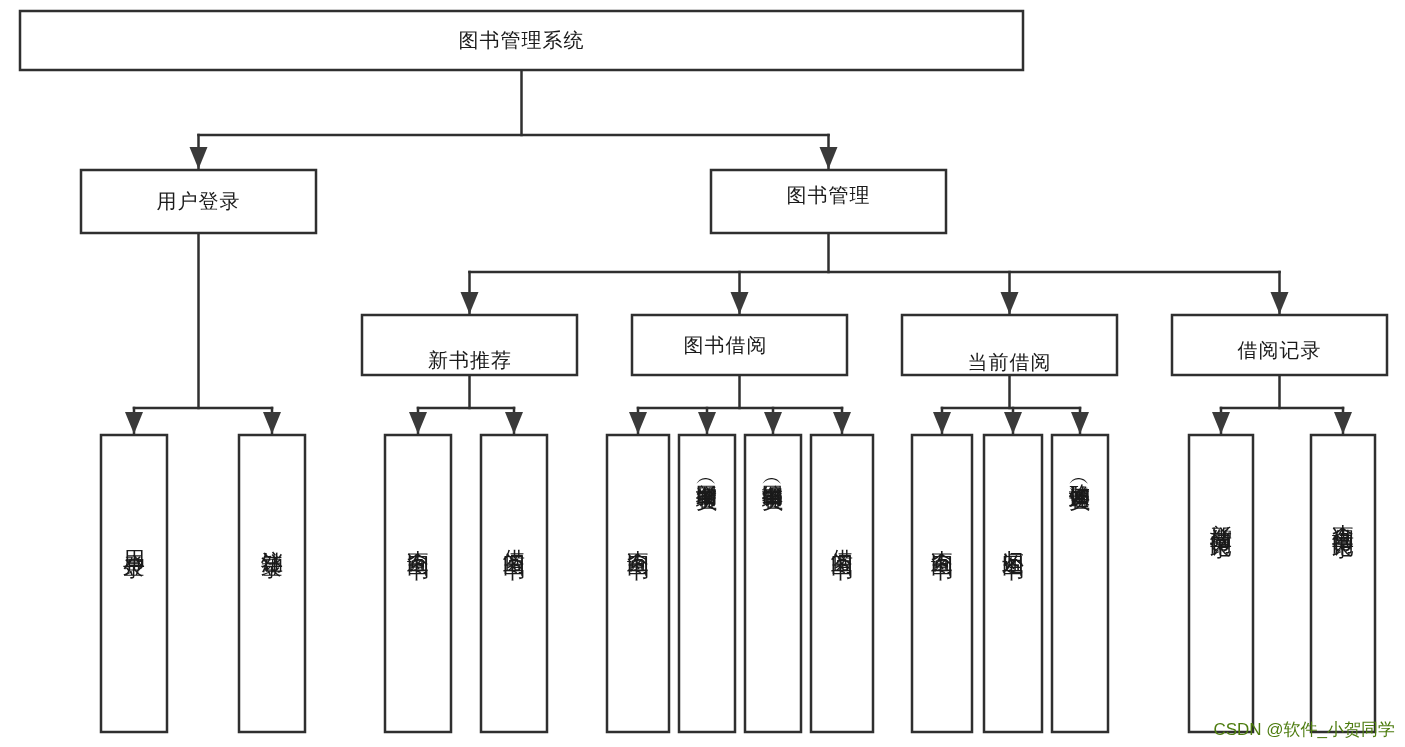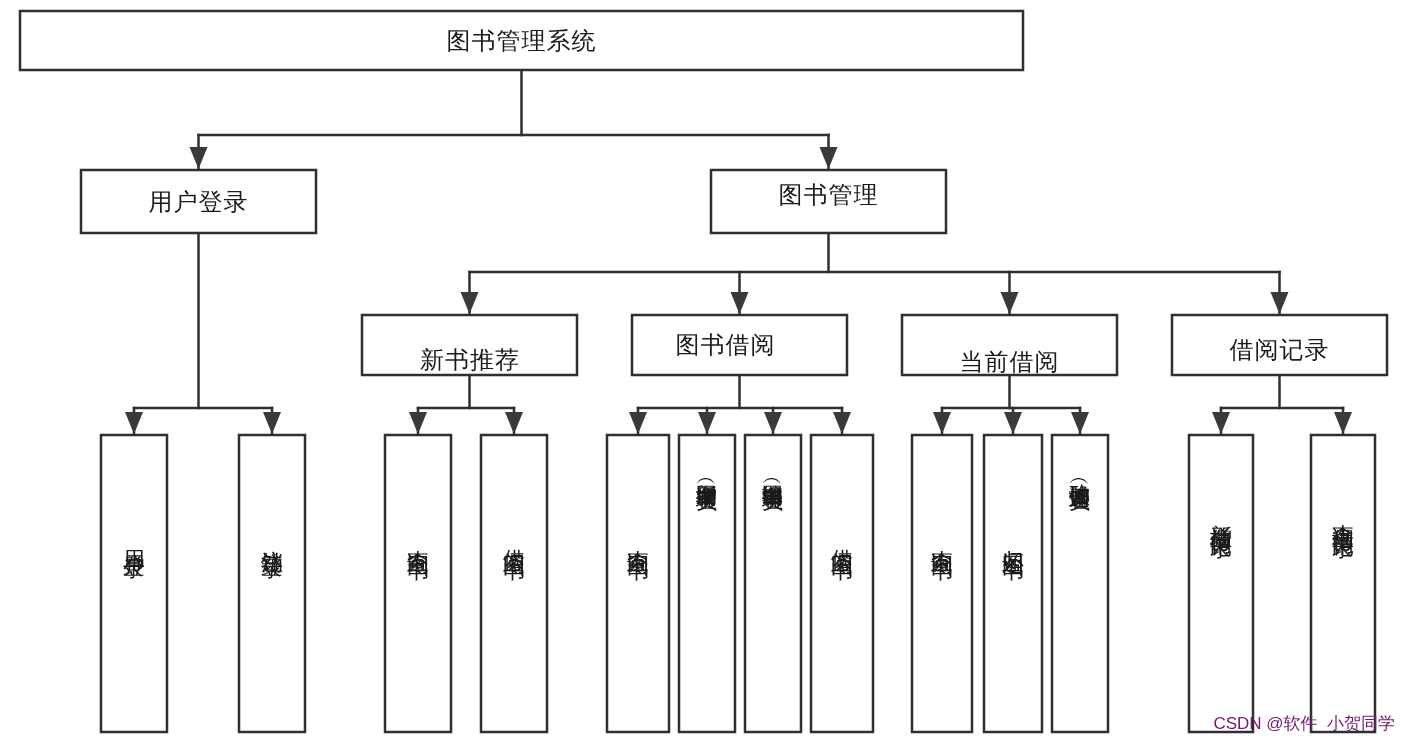--- a/index.html
+++ b/index.html
@@ -34,24 +34,24 @@
     stroke-width: 2.5;
     fill: none;
     stroke-linecap: square;
   }
   .arrow-head {
     fill: #3a3a3a;
   }
   .watermark {
     position: absolute;
     right: 10px;
-    bottom: 12px;
+    bottom: 6px;
     font-family: "Liberation Sans", "DejaVu Sans", sans-serif;
     font-size: 17px;
-    color: #701a75;
+    color: #4d7c0f;
     white-space: nowrap;
     user-select: none;
   }
   .vlabel-holder {
     position: absolute;
     display: flex;
     align-items: flex-start;
     justify-content: center;
     pointer-events: none;
   }
@@ -65,21 +65,21 @@
     white-space: nowrap;
   }
   .hlabel-holder {
     position: absolute;
     display: flex;
     align-items: center;
     justify-content: center;
     pointer-events: none;
   }
   .hlabel-text {
-    font-size: 24px;
+    font-size: 20px;
     color: #1a1a1a;
     letter-spacing: 1px;
     white-space: nowrap;
   }
 </style>
 </head>
 <body>
 
 <div id="diagram-root">
   <svg class="flow" viewBox="0 0 1405 747">

